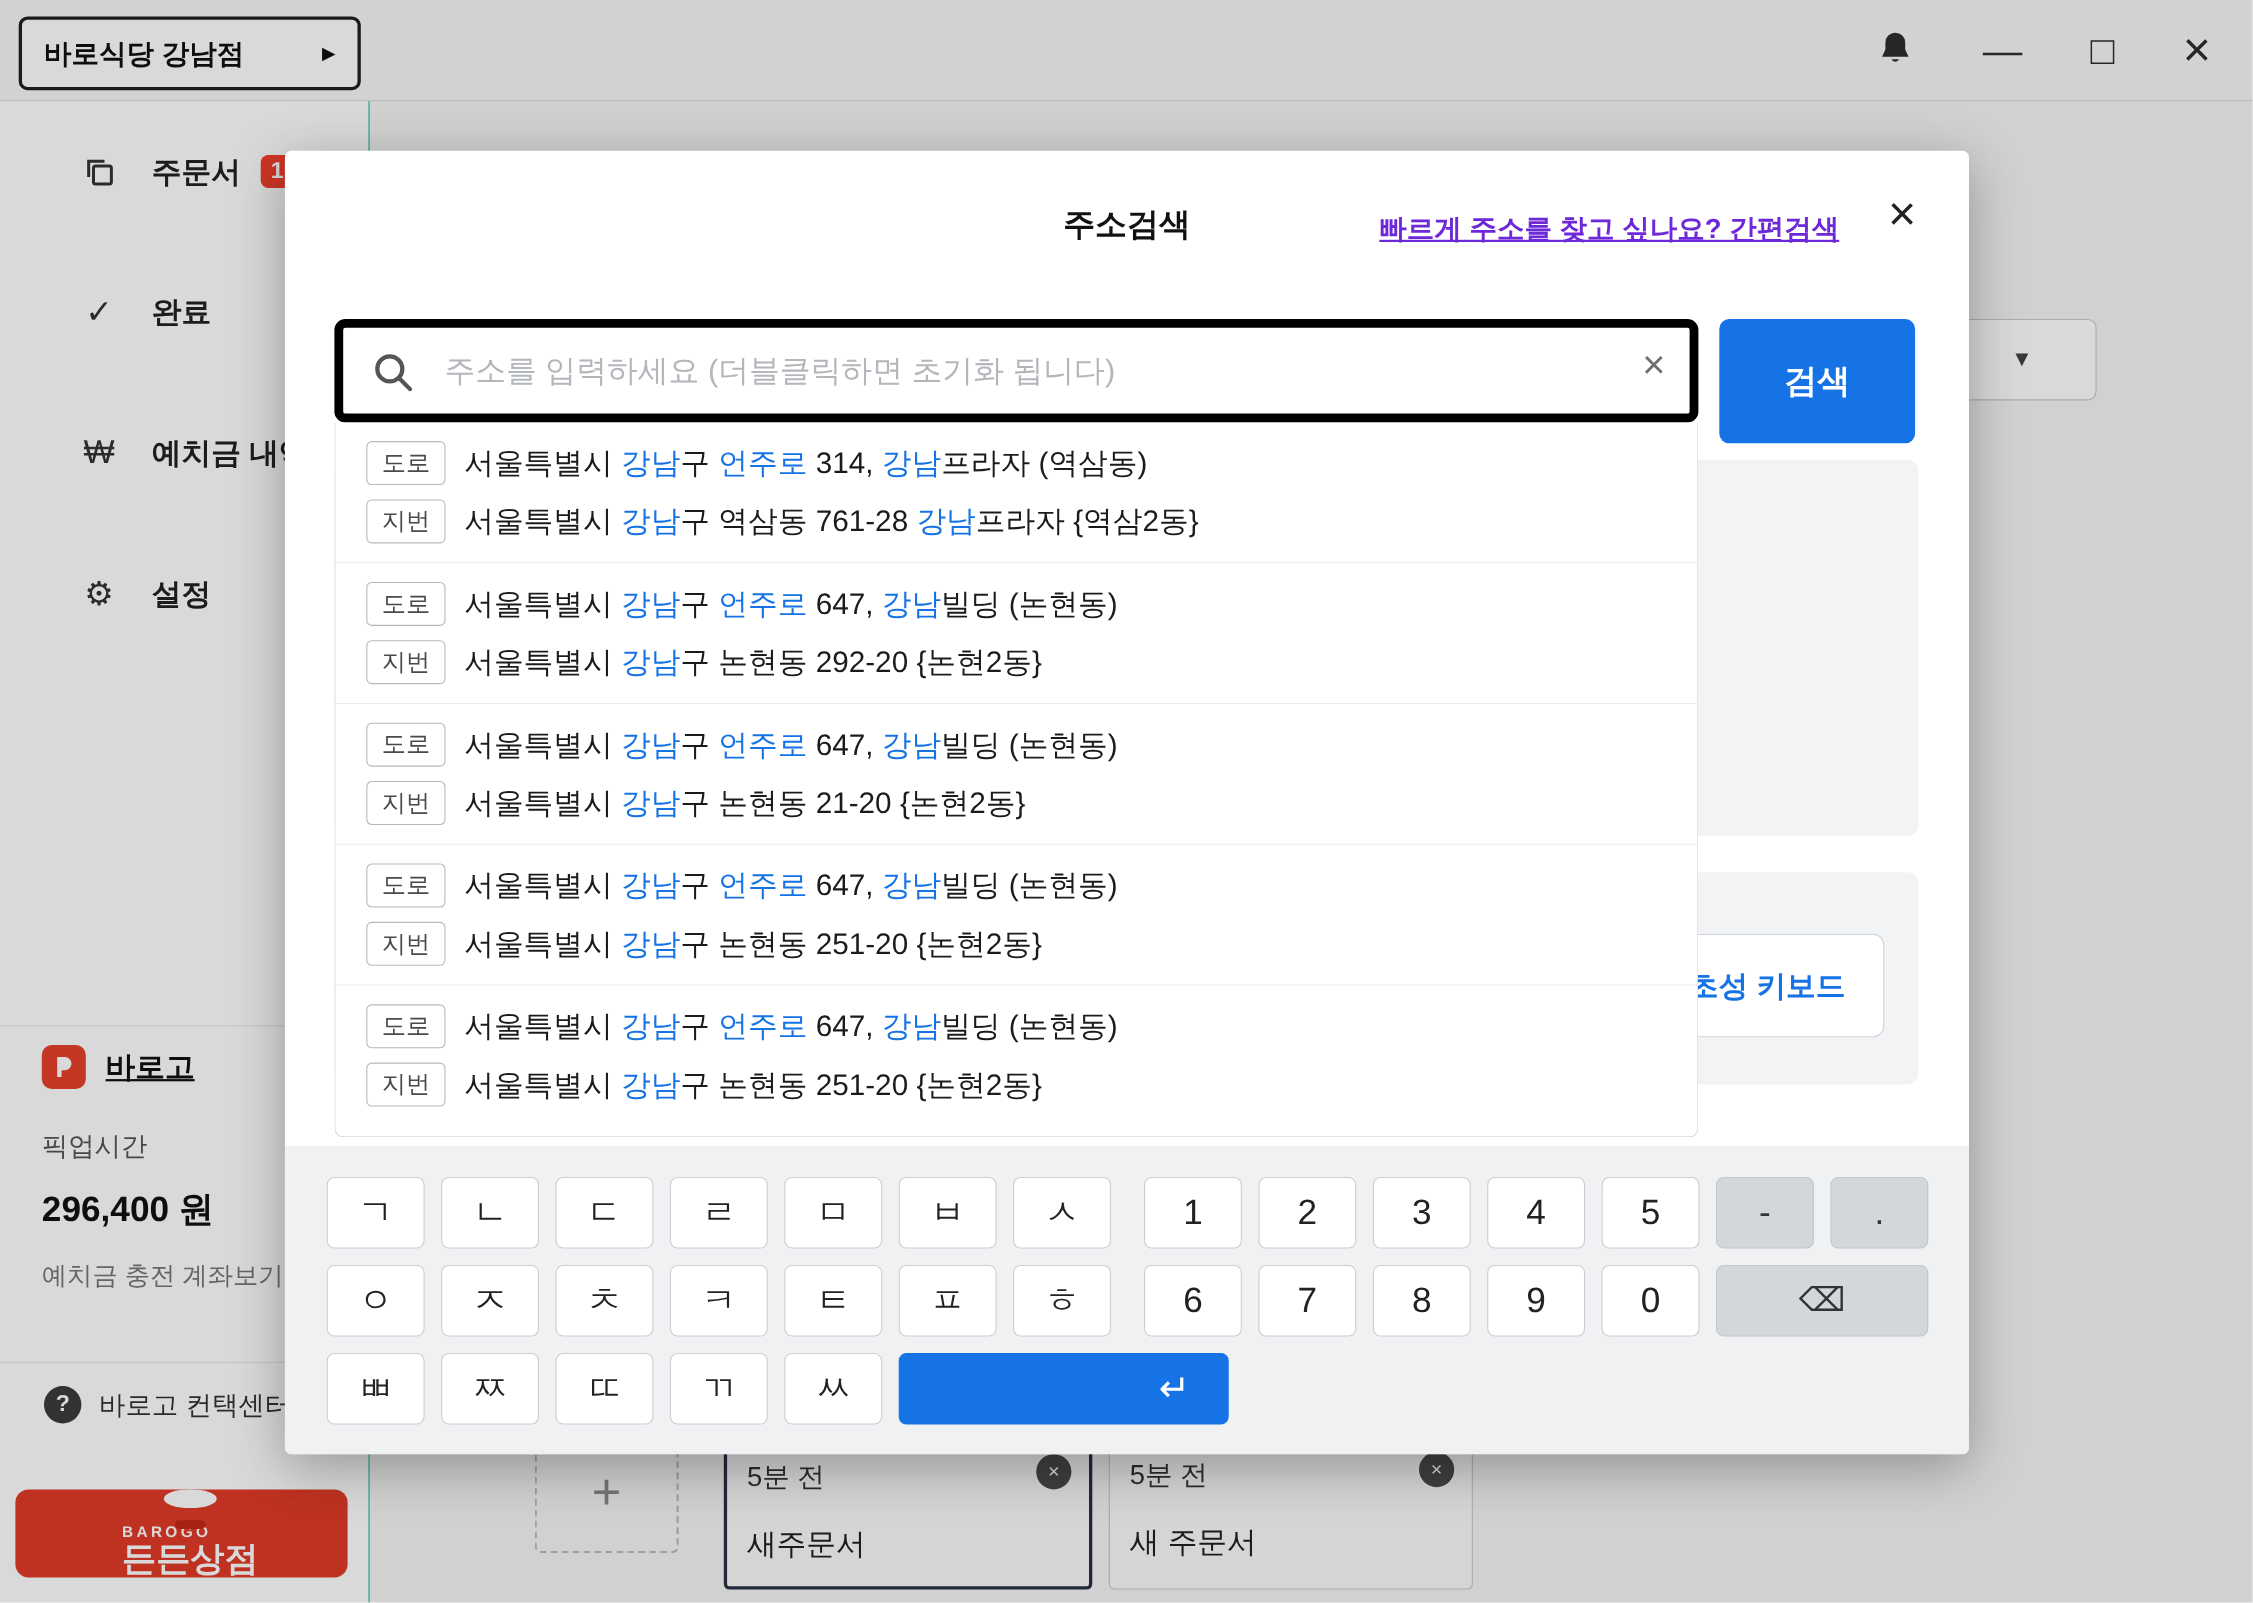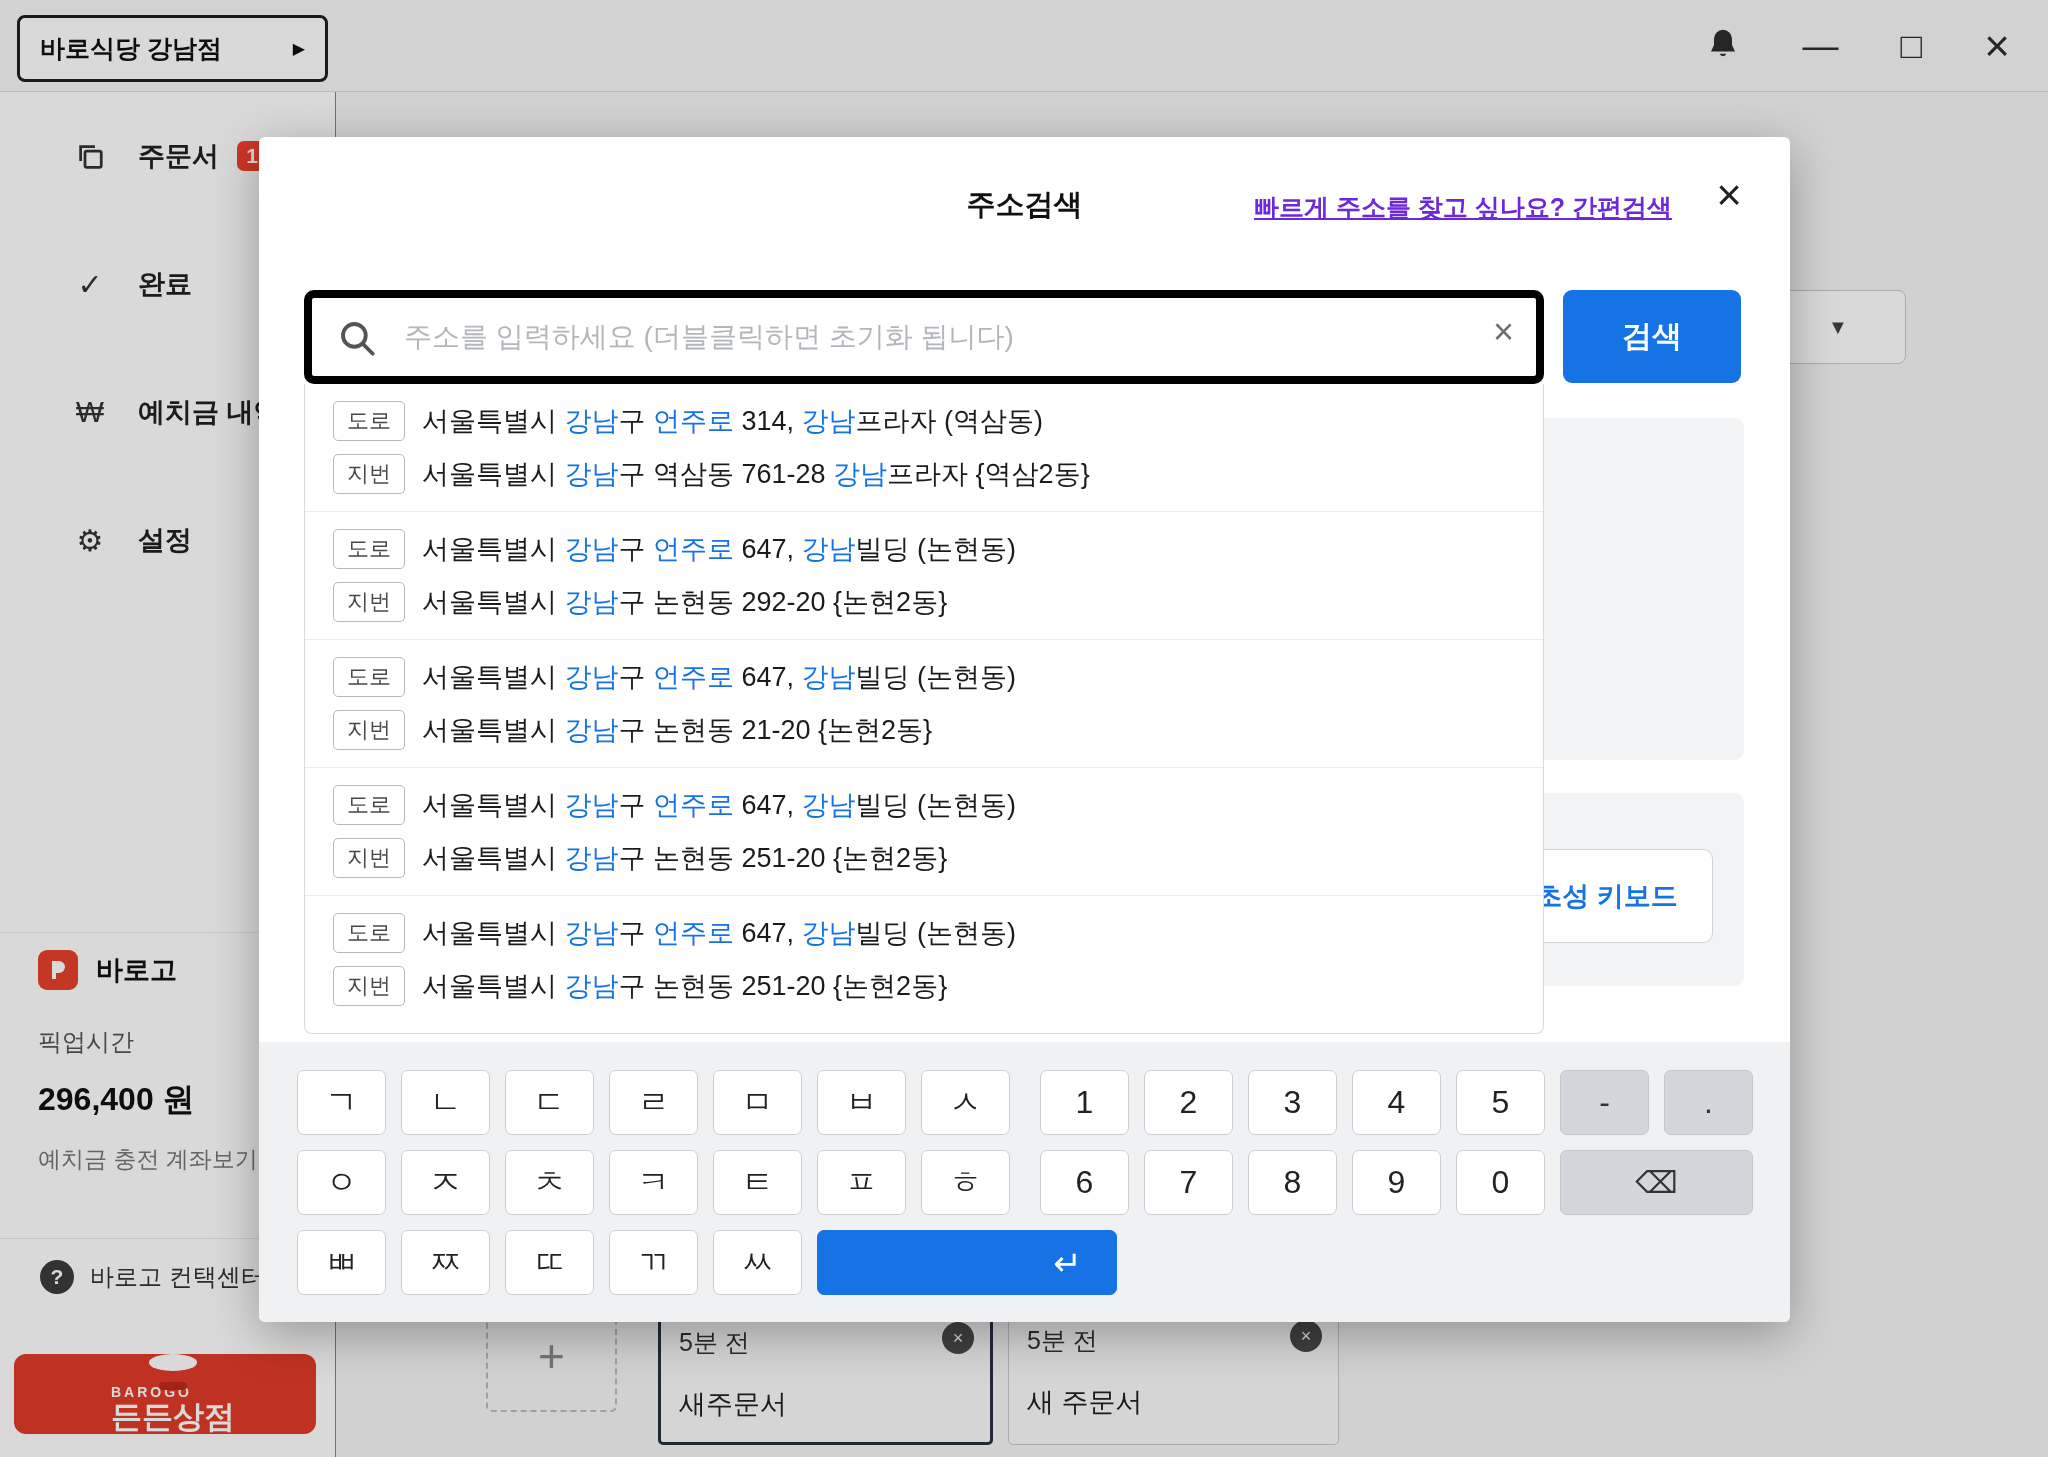--- a/index.html
+++ b/index.html
@@ -18,21 +18,21 @@
 
   #sidebar { position:absolute; left:0; top:92px; width:336px; height:1365px; background:#ffffff; border-right:1px solid #14b8a6; }
   .menu-item { height:128px; display:flex; align-items:center; padding-left:70px; cursor:pointer; }
   .menu-icon { width:40px; display:flex; justify-content:center; font-size:30px; color:#333; }
   .menu-label { margin-left:28px; font-size:27px; font-weight:bold; color:#222; }
   .menu-badge { margin-left:18px; min-width:30px; height:30px; padding:0 6px; background:#f23f2c; color:#fff; border-radius:7px; font-size:21px; font-weight:bold; display:flex; align-items:center; justify-content:center; }
 
   .side-divider { position:absolute; left:0; width:336px; border-top:1px solid #e8e8e8; }
   #logo-row { position:absolute; left:38px; top:858px; display:flex; align-items:center; gap:18px; }
   #barogo-logo { width:40px; height:40px; background:#e8412c; border-radius:9px; display:flex; align-items:center; justify-content:center; }
-  #logo-row .brand { font-size:27px; font-weight:bold; color:#111; }
+  #logo-row .brand { font-size:27px; font-weight:bold; color:#111;text-decoration:underline; }
   #pickup-row { position:absolute; left:38px; top:934px; width:260px; display:flex; justify-content:space-between; font-size:24px; color:#555; }
   #balance { position:absolute; left:38px; top:986px; font-size:32px; font-weight:bold; color:#111; }
   #account-link { position:absolute; left:38px; top:1052px; font-size:23px; color:#777; cursor:pointer; white-space:nowrap; }
   #contact-row { position:absolute; left:40px; top:1168px; display:flex; align-items:center; gap:16px; cursor:pointer; }
   #question-icon { width:34px; height:34px; border-radius:50%; background:#3b3b3b; color:#fff; font-size:21px; font-weight:bold; display:flex; align-items:center; justify-content:center; }
   #contact-row .txt { font-size:24px; color:#333; }
   #banner { position:absolute; left:14px; top:1262px; width:302px; height:80px; background:#e13b27; border-radius:12px; display:flex; align-items:center; padding-left:16px; gap:14px; cursor:pointer;flex-direction:column; }
   #mascot { width:48px; height:48px; background:#fff; border-radius:50%; position:relative; }
   #mascot:after { content:""; position:absolute; left:10px; top:28px; width:28px; height:8px; background:#c42918; border-radius:4px; }
   #banner .b-text { display:flex; flex-direction:column; line-height:1.1; color:#fff; }
@@ -57,21 +57,21 @@
   #modal { position:absolute; left:259px; top:137px; width:1531px; height:1185px; background:#fff; border-radius:6px; box-shadow:0 12px 48px rgba(0,0,0,0.3); z-index:10; overflow:hidden; }
   #modal-title { position:absolute; left:0; top:48px; width:100%; text-align:center; font-size:29px; font-weight:bold; color:#111; }
   #quick-link { position:absolute; right:118px; top:54px; font-size:25px; font-weight:bold; color:#6d28d9; text-decoration:underline; cursor:pointer; }
   #modal-close { position:absolute; right:48px; top:36px; font-size:44px; color:#222; cursor:pointer; line-height:1; }
 
   #search-wrap { position:absolute; left:45px; top:153px; width:1240px; height:94px; }
   #search-input { width:100%; height:100%; border:8px solid #000000; border-radius:10px; padding:0 90px 0 92px; font-size:28px; color:#000000; outline:none; font-family:inherit; background:#fff; }
   #search-input::placeholder { color:#b3b6bb; }
   #search-icon { position:absolute; left:32px; top:27px; }
   #clear-btn { position:absolute; right:30px; top:24px; font-size:36px; color:#6f6f6f; cursor:pointer; line-height:1; }
-  #search-btn { position:absolute; left:1304px; top:153px; width:178px; height:93px; background:#1673e6; color:#fff; border:none; border-radius:9px; font-size:30px; font-weight:bold; cursor:pointer; font-family:inherit; }
+  #search-btn { position:absolute; left:1304px; top:153px; width:178px; height:113px; background:#1673e6; color:#fff; border:none; border-radius:9px; font-size:30px; font-weight:bold; cursor:pointer; font-family:inherit; }
 
   .side-panel { position:absolute; left:45px; width:1440px; background:#f2f3f5; border-radius:10px; }
   #panel-1 { top:281px; height:342px; }
   #panel-2 { top:656px; height:193px; }
   #chosung-btn { position:absolute; left:1241px; top:712px; width:213px; height:94px; background:#fff; border:1px solid #cfd4da; border-radius:10px; color:#1673e6; font-size:27px; font-weight:bold; display:flex; align-items:center; justify-content:center; cursor:pointer; z-index:2; }
 
   #results { position:absolute; left:45px; top:247px; width:1240px; height:650px; background:#fff; border:1px solid #d8dadf; border-top:none; border-radius:0 0 8px 8px; overflow:hidden; z-index:3; }
   .result-group { padding:17px 28px; display:flex; flex-direction:column; gap:13px; cursor:pointer; }
   .result-group + .result-group { border-top:1px solid #ececec; }
   .result-line { display:flex; align-items:center; gap:17px; font-size:27px; color:#1b1b1b; }

